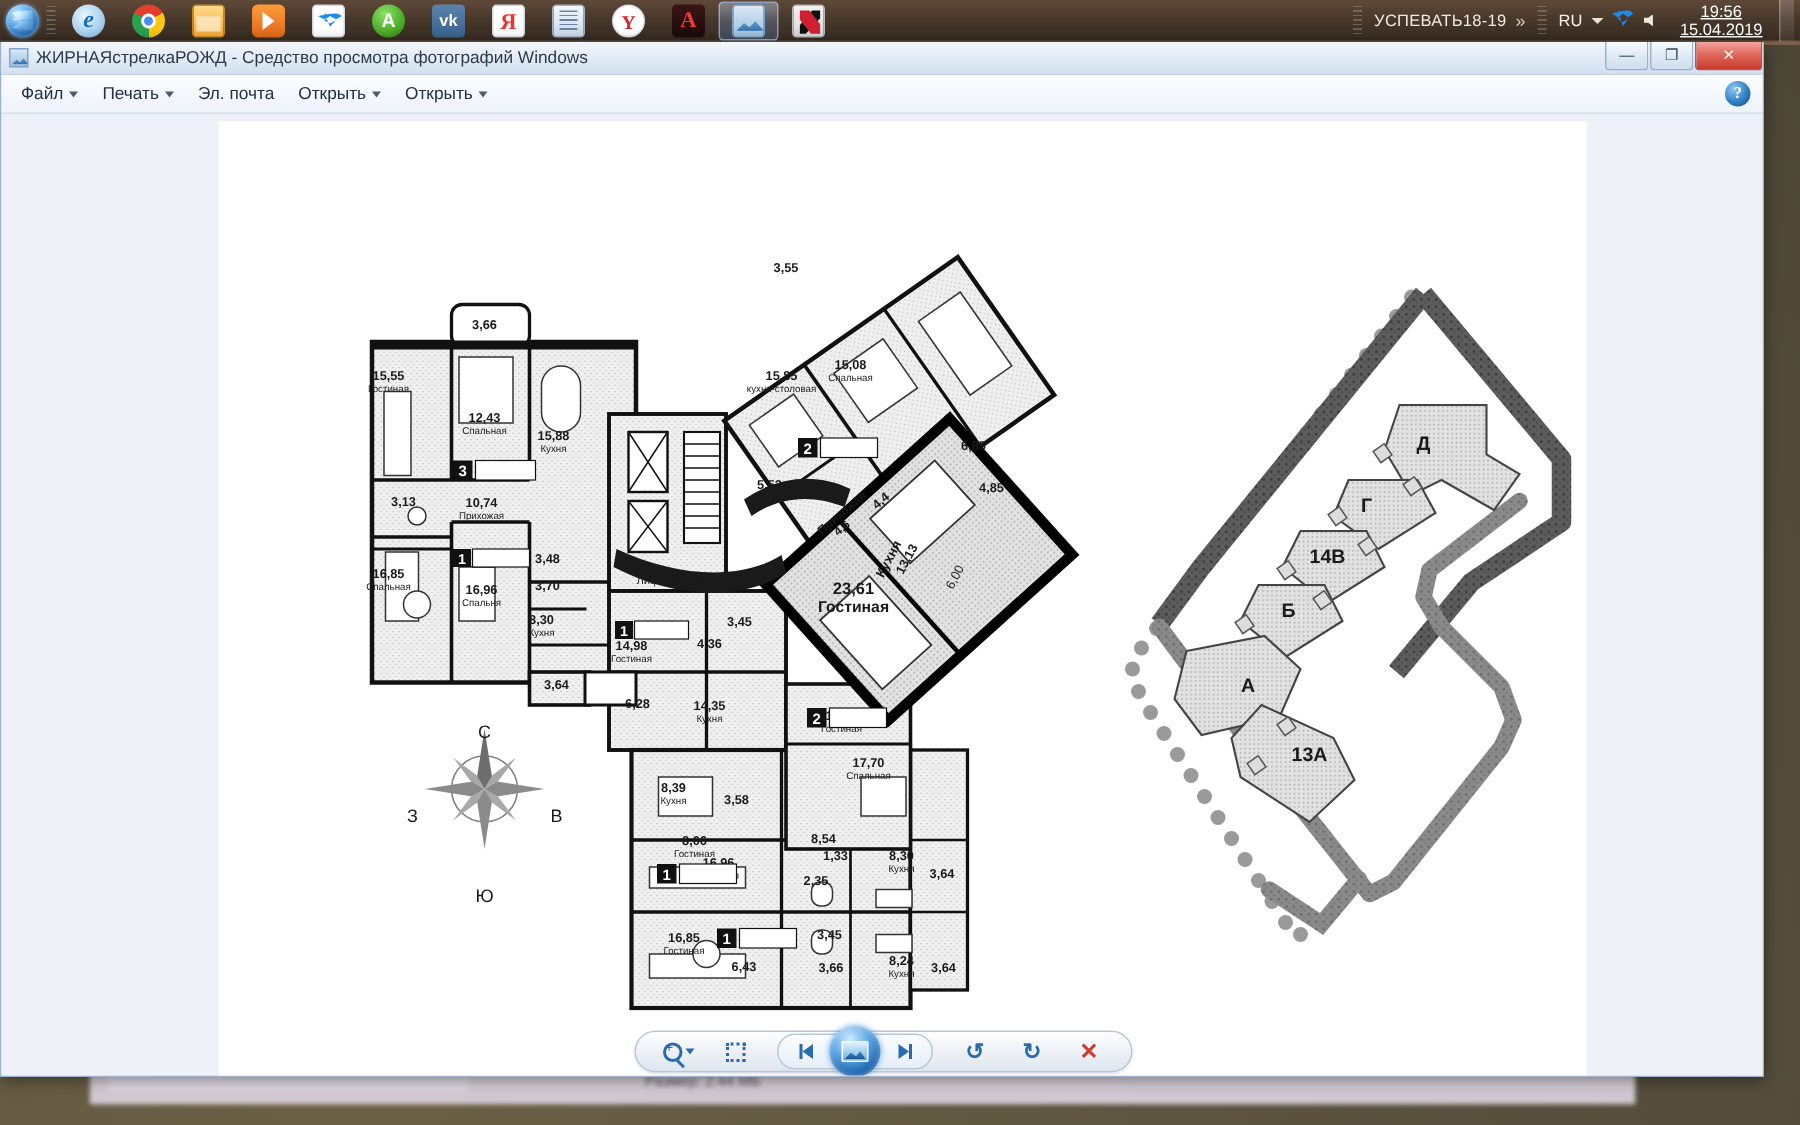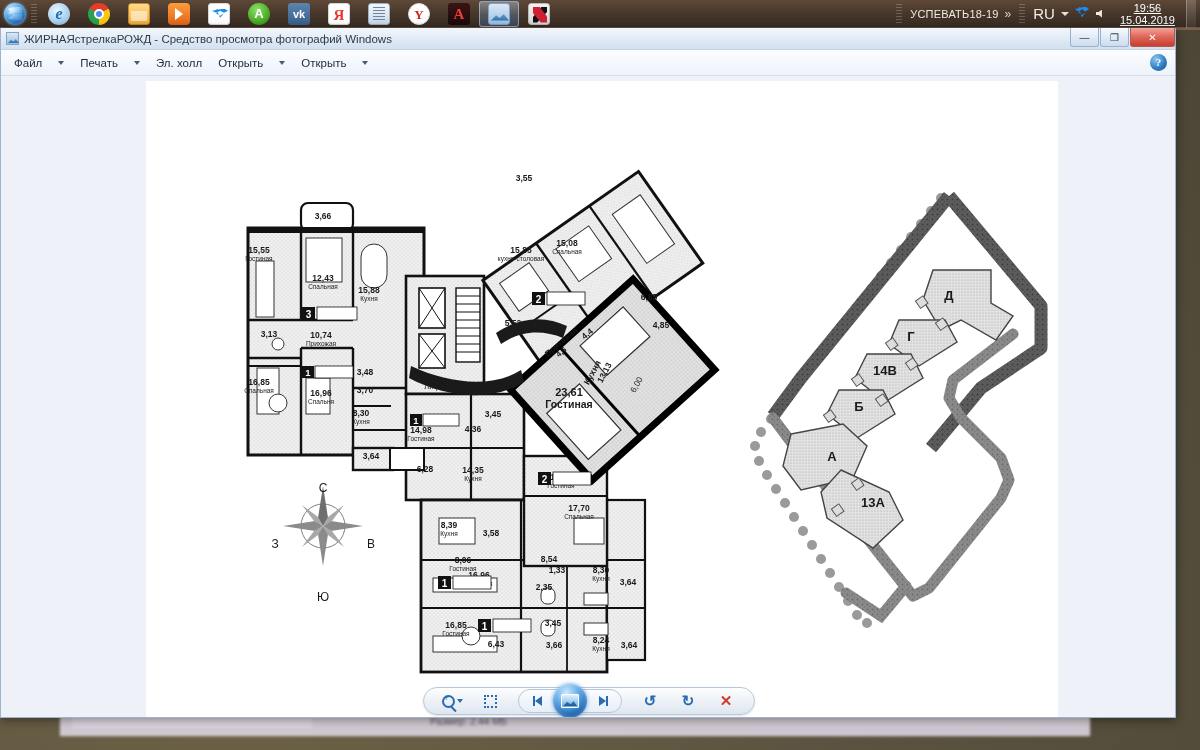--- a/index.html
+++ b/index.html
@@ -92,21 +92,21 @@
   .ic-kav{ background:linear-gradient(180deg,#f2f2f2 0%,#d8d8d8 100%); border:1px solid #bbb;}
   .ic-kav:after{content:"";position:absolute;left:4px;top:3px;width:14px;height:16px;background:#cf2033;
      clip-path:polygon(0 0,45% 0,100% 62%,100% 100%,55% 100%,0 40%);}
   .ic-kav:before{content:"";position:absolute;left:4px;top:3px;width:14px;height:16px;background:#111;
      clip-path:polygon(100% 0,100% 34%,30% 100%,0 100%,0 66%,62% 0);}
   .tb-right {
     margin-left:auto; display:flex; align-items:center; height:28px; padding-right:4px; gap:6px;
   }
   .tray-label { color:#efeae2; font-size:11px; letter-spacing:.2px; }
   .tray-chev { color:#d9d2c6; font-size:12px; }
-  .tray-lang { color:#f2eee6; font-size:15px; }
+  .tray-lang { color:#f2eee6; font-size:11px; }
   .tray-arrow { width:0;height:0;border-left:4px solid transparent;border-right:4px solid transparent;border-top:4px solid #e8e2d6;}
   .tray-drop { width:14px;height:14px; position:relative;}
   .tray-drop:after{content:"";position:absolute;inset:0;background:#1b8cf0;
      clip-path:polygon(25% 0,50% 18%,25% 36%,0 18%, 75% 0,100% 18%,75% 36%,50% 18%, 25% 42%,50% 60%,75% 42%,50% 78%);}
   .tray-spk { width:14px;height:14px; position:relative;}
   .tray-spk:after{content:"";position:absolute;left:1px;top:3px;width:8px;height:8px;background:#efeade;
      clip-path:polygon(0 30%,35% 30%,75% 0,75% 100%,35% 70%,0 70%);}
   .clock { color:#fff; font-size:11px; line-height:12px; text-align:center; padding:0 5px;text-decoration:underline;}
   .tb-showdesk{ width:10px;height:28px;background:linear-gradient(180deg,rgba(255,255,255,.18),rgba(255,255,255,.05));
                 border-left:1px solid rgba(255,255,255,.25);}
@@ -137,21 +137,21 @@
         display:flex;align-items:center;justify-content:center; font-size:10px;color:#33435a;
         border-radius:0 0 3px 3px; margin-left:1px;}
   .wb.close { width:45px; border-color:#b05a52;
         background:linear-gradient(180deg,#f3a49c 0%,#e06a5e 45%,#c83c2c 100%); color:#fff;}
   #menubar {
     height:26px; flex:0 0 26px;
     background:linear-gradient(180deg,#fbfdff 0%, #eef3fa 100%);
     display:flex; align-items:center; gap:2px; padding:0 6px;
     border-bottom:1px solid #d3dfec; position:relative;
   }
-  .menu-item{ display:flex;align-items:center;gap:16px; font-size:11.5px; color:#203040;
+  .menu-item{ display:flex;align-items:center;gap:4px; font-size:11.5px; color:#203040;
               padding:3px 7px; border-radius:2px; cursor:default;justify-content:center;}
   .menu-item .caret{ width:0;height:0;border-left:3px solid transparent;border-right:3px solid transparent;
                      border-top:4px solid #4a5c72;}
   .help-btn{ position:absolute; right:8px; top:4px; width:17px;height:17px;border-radius:50%;
      background:radial-gradient(circle at 35% 30%,#8fc6f2 0%,#2f7fc4 55%,#174d83 100%);
      color:#fff;font-size:11px;font-weight:bold;line-height:17px;text-align:center;
      font-family:"Liberation Serif",serif;}
   #canvas-area{
     flex:1; position:relative; background:#eef1f7; overflow:hidden;
   }
@@ -308,21 +308,21 @@
   <div id="menubar">
     <div class="menu-item">
       <span>Файл</span>
       <span class="caret"></span>
     </div>
     <div class="menu-item">
       <span>Печать</span>
       <span class="caret"></span>
     </div>
     <div class="menu-item">
-      <span>Эл. холл</span>
+      <span>Эл. почта</span>
     </div>
     <div class="menu-item">
       <span>Открыть</span>
       <span class="caret"></span>
     </div>
     <div class="menu-item">
       <span>Открыть</span>
       <span class="caret"></span>
     </div>
     <div class="help-btn">?</div>

